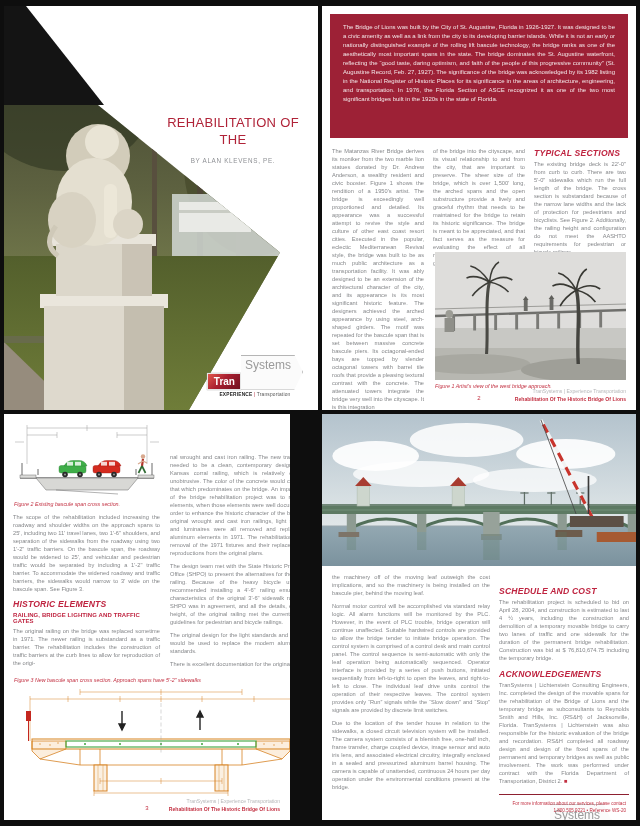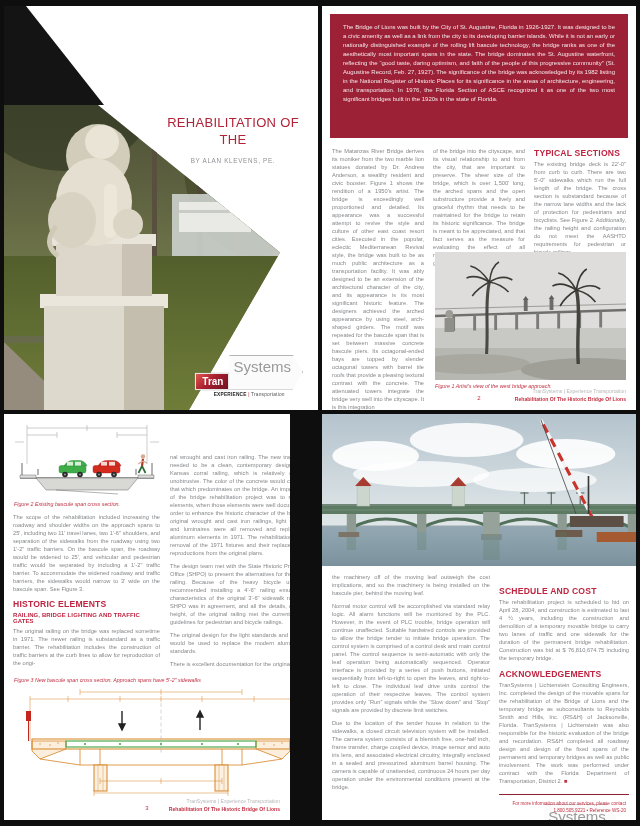--- a/index.html
+++ b/index.html
@@ -25,29 +25,29 @@
   .cover-title .tl{font-size:13px;color:#b02338;letter-spacing:.3px;line-height:1.32;}
   .cover-byline{margin-top:9px;font-size:6.3px;color:#8e9094;letter-spacing:.7px;}
   .cover-logo{position:absolute;right:15px;bottom:13px;}
 
   
   .ts-row{display:flex;align-items:stretch;justify-content:center;}
   .ts-tran{background:linear-gradient(135deg,#e2584d 0%,#a91f30 45%,#6f1120 100%);
     color:#fff;font-weight:bold;font-size:10px;padding:2px 5px 2px 6px;
     border:1px solid #e6e6e6;box-shadow:0 0 1px #999;margin-top:18px;}
   .ts-sys{background:#fbfbfb;border:1px solid #b5b5b5;border-left:none;color:#9a9a9a;
-    font-size:15px;padding:2.5px 11px 2.5px 4px;
+    font-size:12px;padding:2.5px 11px 2.5px 4px;
     clip-path:polygon(0 0,86% 0,100% 50%,86% 100%,0 100%);}
   .ts-tag{text-align:center;font-size:4.8px;margin-top:2.5px;color:#1c1c1c;letter-spacing:.2px;}
   .ts-tag .b{font-weight:bold;}
   .ts-tag .sep{color:#b02338;margin:0 1.5px;}
   .ts-tag .r{color:#555;}
 
   
-  .red-heading{font-size:8.6px;font-weight:bold;color:#bf2440;letter-spacing:.2px;margin:0 0 3px 0;}
+  .red-heading{font-size:8.6px;font-weight:bold;color:#bf2440;letter-spacing:.2px;margin:0 0 3px 0;font-style:italic;}
   .red-subheading{font-size:6px;font-weight:bold;color:#bf2440;margin:1px 0 4px 0;letter-spacing:.1px;}
   .colp{font-size:5.7px;line-height:1.4;color:#85878a;text-align:justify;margin:0 0 5px 0;}
   .caption{font-size:5.3px;font-style:italic;color:#c22f40;}
   .page-footer{position:absolute;right:10px;bottom:7px;text-align:right;line-height:1.45;}
   .pf-brand{font-size:5.1px;color:#b6b7b9;}
   .pf-doc{font-size:5.1px;color:#c22f40;font-weight:bold;}
   .page-num{position:absolute;left:50%;bottom:9px;transform:translateX(-50%);
     font-size:6px;color:#c22f40;}
 
   

